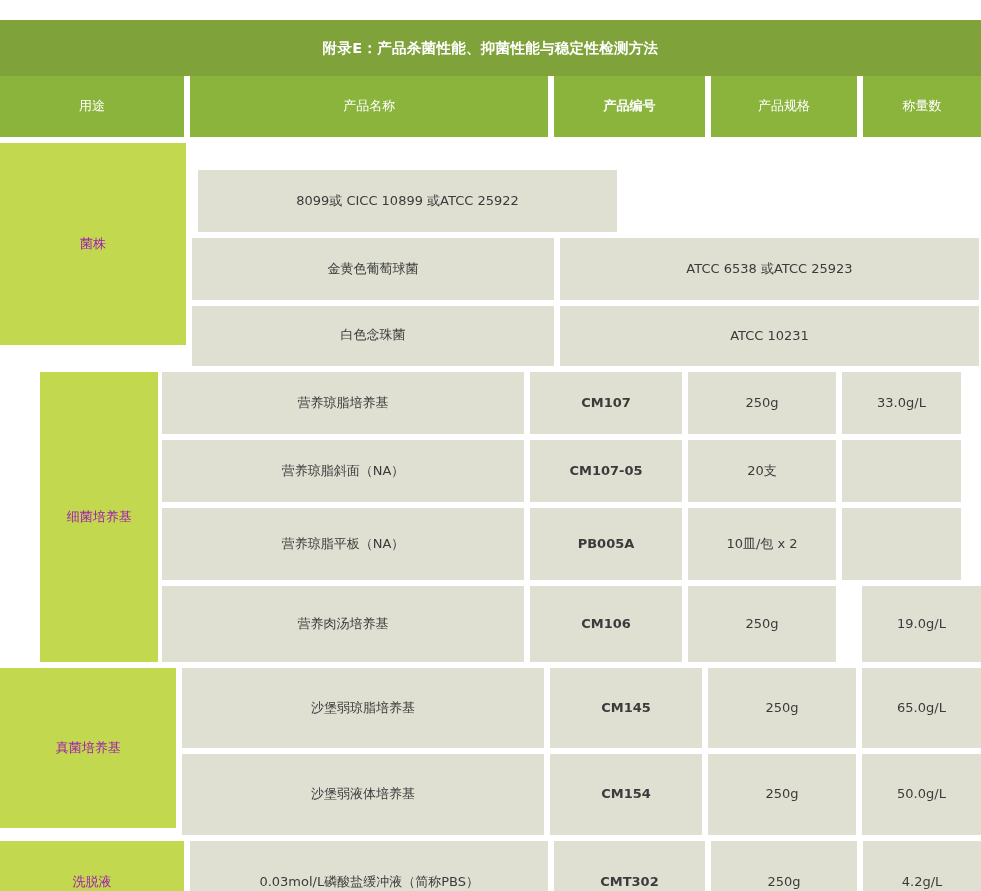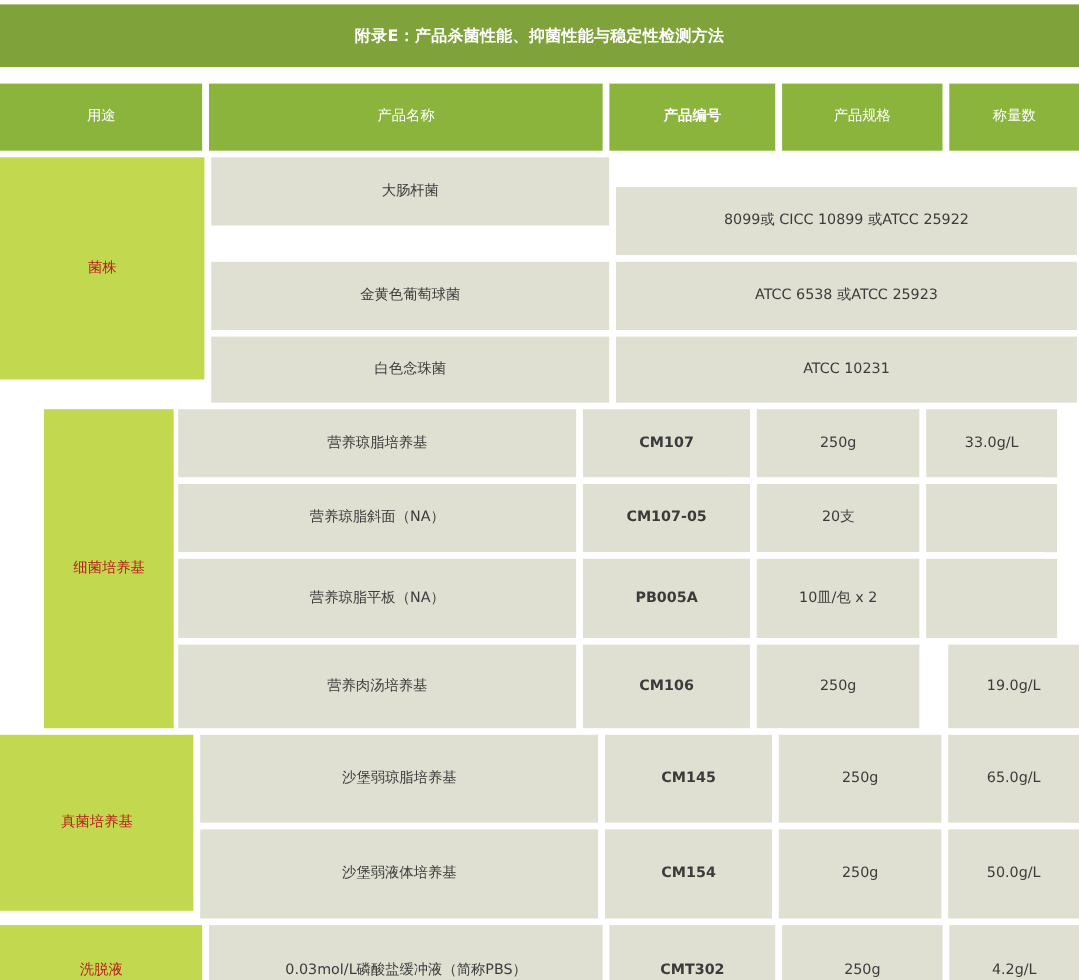--- a/index.html
+++ b/index.html
@@ -17,21 +17,21 @@
   }
   .sheet {
     position: relative;
     width: 981px;
     height: 891px;
     box-sizing: border-box;
   }
   .title-bar {
     position: absolute;
     left: 0;
-    top: 4px;
+    top: 20px;
     width: 981px;
     height: 57px;
     background: #7fa23a;
     color: #ffffff;
     font-weight: bold;
     font-size: 14.5px;
     display: flex;
     align-items: center;
     justify-content: center;
     letter-spacing: 0.3px;
@@ -65,21 +65,21 @@
   .c-wide   { width: 419px; } 
 
   .head-cell {
     background: #8ab43c;
     color: #ffffff;
     height: 61px;
     font-size: 13px;
   }
   .use-cell {
     background: #c2d94f;
-    color: #b91c1c;
+    color: #a21caf;
     font-size: 13px;
   }
   .data-cell {
     background: #dfe0d2;
     color: #3b3b3b;
     font-size: 13px;
   }
   .blank-cell {
     background: #dfe0d2;
   }
@@ -117,21 +117,20 @@
     </div>
 
     <div class="gap-h"></div>
 
     <div class="row">
       <div class="cell c-use use-cell" style="height:202px;">菌株</div>
       <div class="gap-v"></div>
       <div class="stack">
 
         <div class="sub-row">
-          <div class="cell c-name data-cell" style="height:62px;">大肠杆菌</div>
           <div class="gap-v"></div>
           <div class="cell c-wide data-cell" style="height:62px;margin-top:27px;">8099或 CICC 10899 或ATCC 25922</div>
         </div>
         <div class="gap-h" style="width:787px;"></div>
 
         <div class="sub-row">
           <div class="cell c-name data-cell" style="height:62px;">金黄色葡萄球菌</div>
           <div class="gap-v"></div>
           <div class="cell c-wide data-cell" style="height:62px;">ATCC 6538 或ATCC 25923</div>
         </div>

